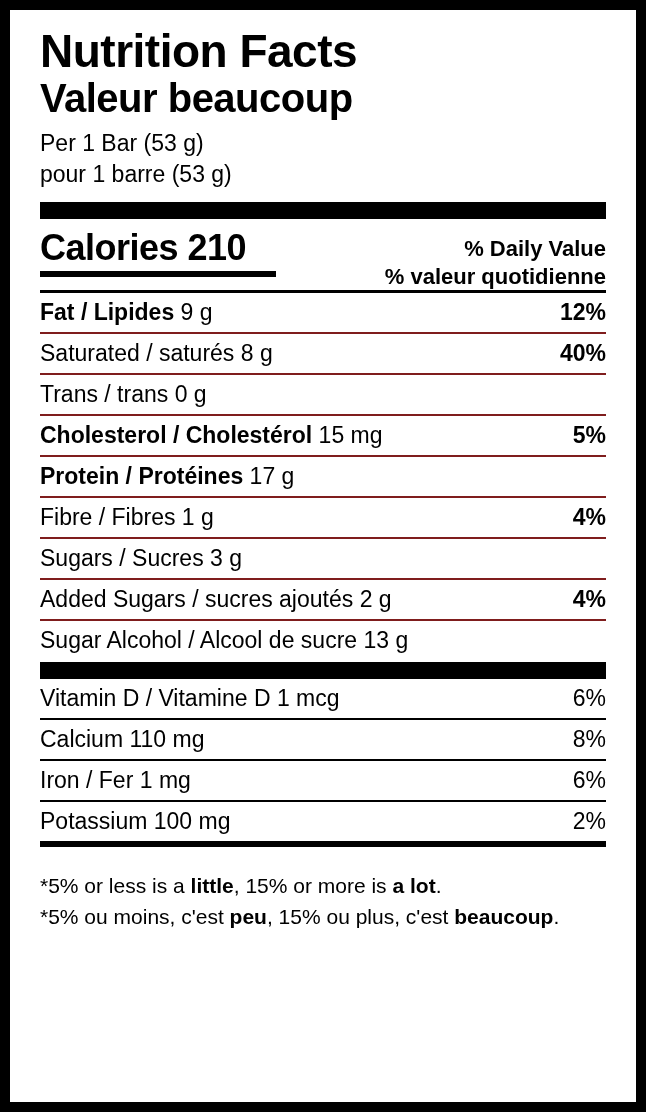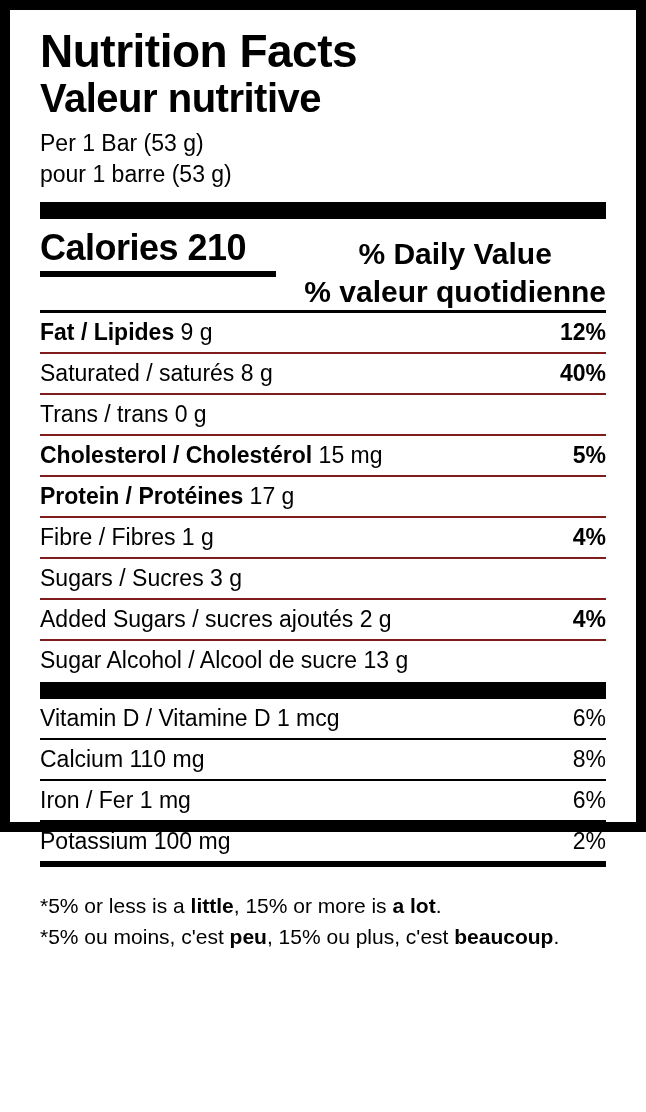--- a/index.html
+++ b/index.html
@@ -10,21 +10,21 @@
   body {
     width: 646px;
     height: 1112px;
     font-family: "Liberation Sans", sans-serif;
     color: #000000;
     -webkit-font-smoothing: antialiased;
   }
   .label-outer {
     box-sizing: border-box;
     width: 646px;
-    height: 832px;
+    height: 1112px;
     padding: 10px;
     background: #000000;
   }
   .label-inner {
     box-sizing: border-box;
     width: 100%;
     height: 100%;
     background: #ffffff;
     padding: 18px 30px 14px 30px;
   }
@@ -68,22 +68,22 @@
     line-height: 1.05;
     padding-bottom: 2px;
   }
   .cal-left {
     flex: 0 0 auto;
     border-bottom: 6px solid #000;
     padding-right: 30px;
     padding-bottom: 2px;
   }
   .dv-block {
-    text-align: center;
-    font-size: 30px;
+    text-align: right;
+    font-size: 22px;
     font-weight: bold;
     line-height: 1.25;
     padding-top: 6px;
   }
   .dv-block .fr {
     font-weight: bold;
   }
   table.nutri {
     width: 100%;
     border-collapse: collapse;
@@ -138,21 +138,21 @@
     line-height: 1.45;
   }
 </style>
 </head>
 <body>
 
 <div class="label-outer">
   <div class="label-inner">
 
     <div class="title-en">Nutrition Facts</div>
-    <div class="title-fr">Valeur nutritive</div>
+    <div class="title-fr">Valeur beaucoup</div>
 
     <div class="serving">Per 1 Bar (53 g)</div>
     <div class="serving-fr">pour 1 barre (53 g)</div>
 
     <div class="bar-thick"></div>
 
     <div class="cal-row">
       <div class="cal-left">
         <div class="calories">Calories 210</div>
       </div>

